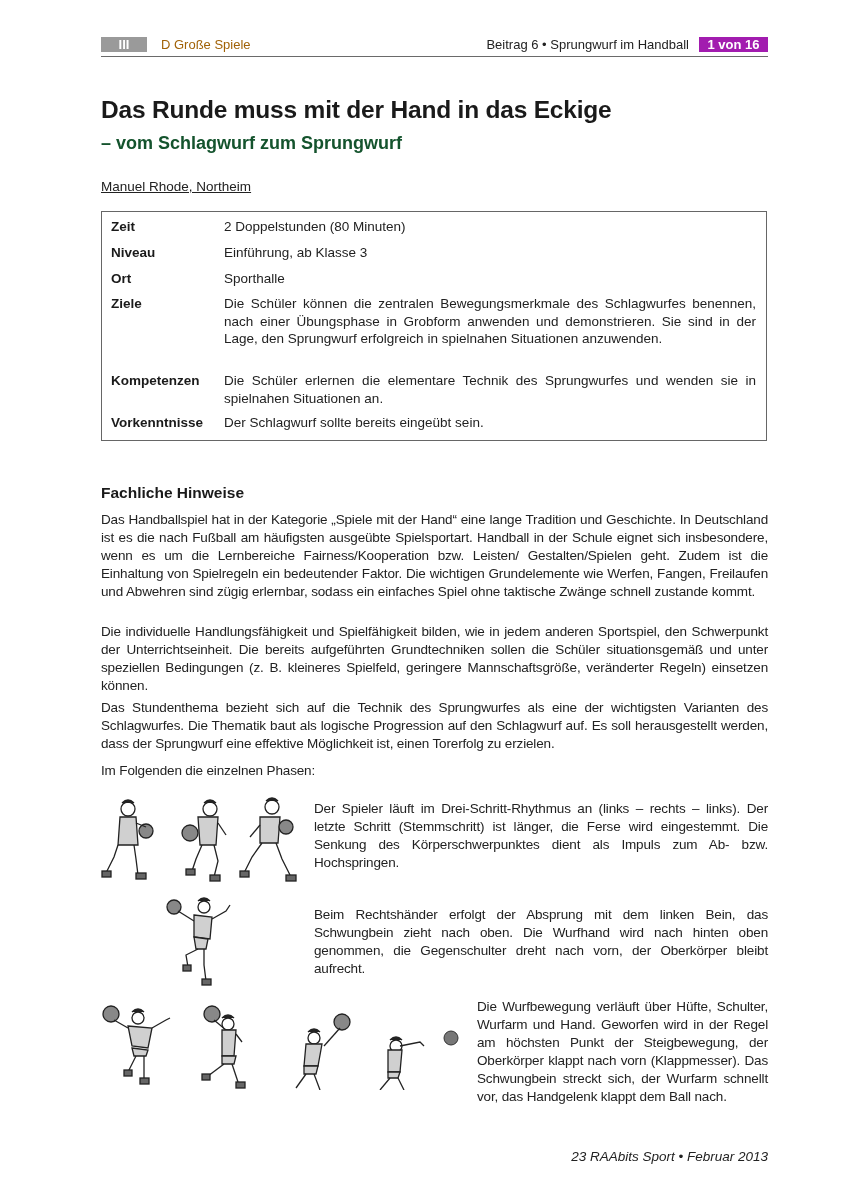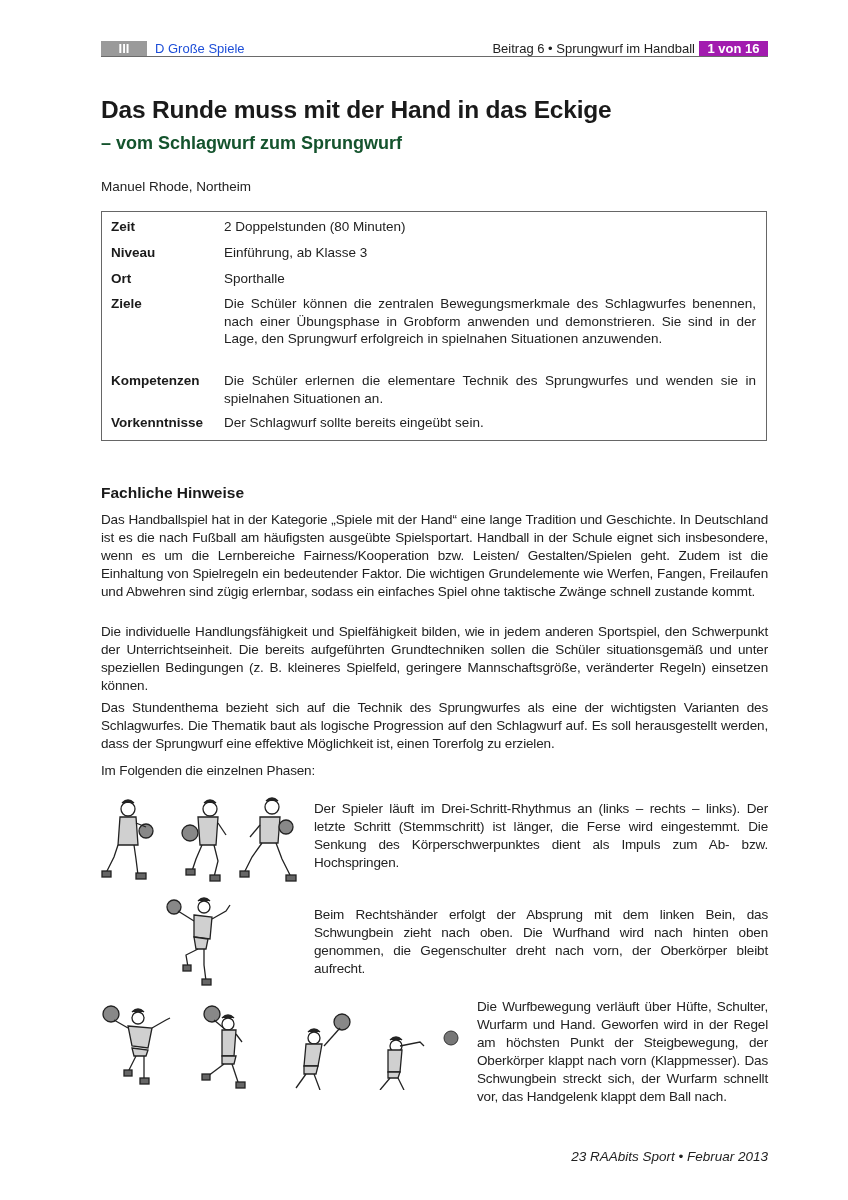--- a/index.html
+++ b/index.html
@@ -3,43 +3,43 @@
 <meta charset="utf-8">
 <style>
   html, body { margin: 0; padding: 0; background: #ffffff; }
   body {
     width: 848px; height: 1200px; position: relative; overflow: hidden;
     font-family: "Liberation Sans", sans-serif; color: #1a1a1a;
   }
   
   .header {
     position: absolute; left: 101px; top: 32px; width: 667px; height: 24px;
-    border-bottom: 1.5px solid #6a6a6a; display: flex; align-items: flex-end;
+    border-bottom: 1.5px solid #6a6a6a; display: flex; align-items: center;
   }
   .hdr-chapter {
     width: 46px; background: #9a9a9a; color: #fff; font-weight: bold;
     font-size: 13px; display: flex; align-items: center; justify-content: center;
   }
-  .hdr-section { padding-left: 8px; font-size: 13px; display: flex; align-items: center; color: #1d4ed8; }
+  .hdr-section { padding-left: 14px; font-size: 13px; display: flex; align-items: center; color: #a16207; }
   .hdr-spacer { flex: 1; }
-  .hdr-article { font-size: 13px; display: flex; align-items: center; padding-right: 4px; color: #222; }
+  .hdr-article { font-size: 13px; display: flex; align-items: center; padding-right: 10px; color: #222; }
   .hdr-page {
     width: 69px; background: #a21caf; color: #fff; font-weight: bold; font-size: 13px;
     display: flex; align-items: center; justify-content: center;
   }
   
   .title {
     position: absolute; left: 101px; top: 96px; font-size: 24.5px; font-weight: bold;
     letter-spacing: -0.2px; margin: 0; color: #1a1a1a;
   }
   .subtitle {
     position: absolute; left: 101px; top: 133px; font-size: 18px; font-weight: bold;
     margin: 0; color: #14532d;
   }
-  .author { position: absolute; left: 101px; top: 179px; font-size: 13.5px; color: #222; }
+  .author { position: absolute; left: 101px; top: 179px; font-size: 13.5px; color: #222; text-decoration: underline; }
   
   .info-box {
     position: absolute; left: 101px; top: 211px; width: 666px; height: 230px;
     border: 1px solid #666; box-sizing: border-box;
   }
   .info-row { position: absolute; left: 9px; right: 10px; display: flex; font-size: 13.5px; line-height: 17.5px; }
   .info-label { width: 113px; font-weight: bold; flex-shrink: 0; color: #1a1a1a; }
   .info-value { flex: 1; color: #222; text-align: justify; }
   
   .section-heading {

